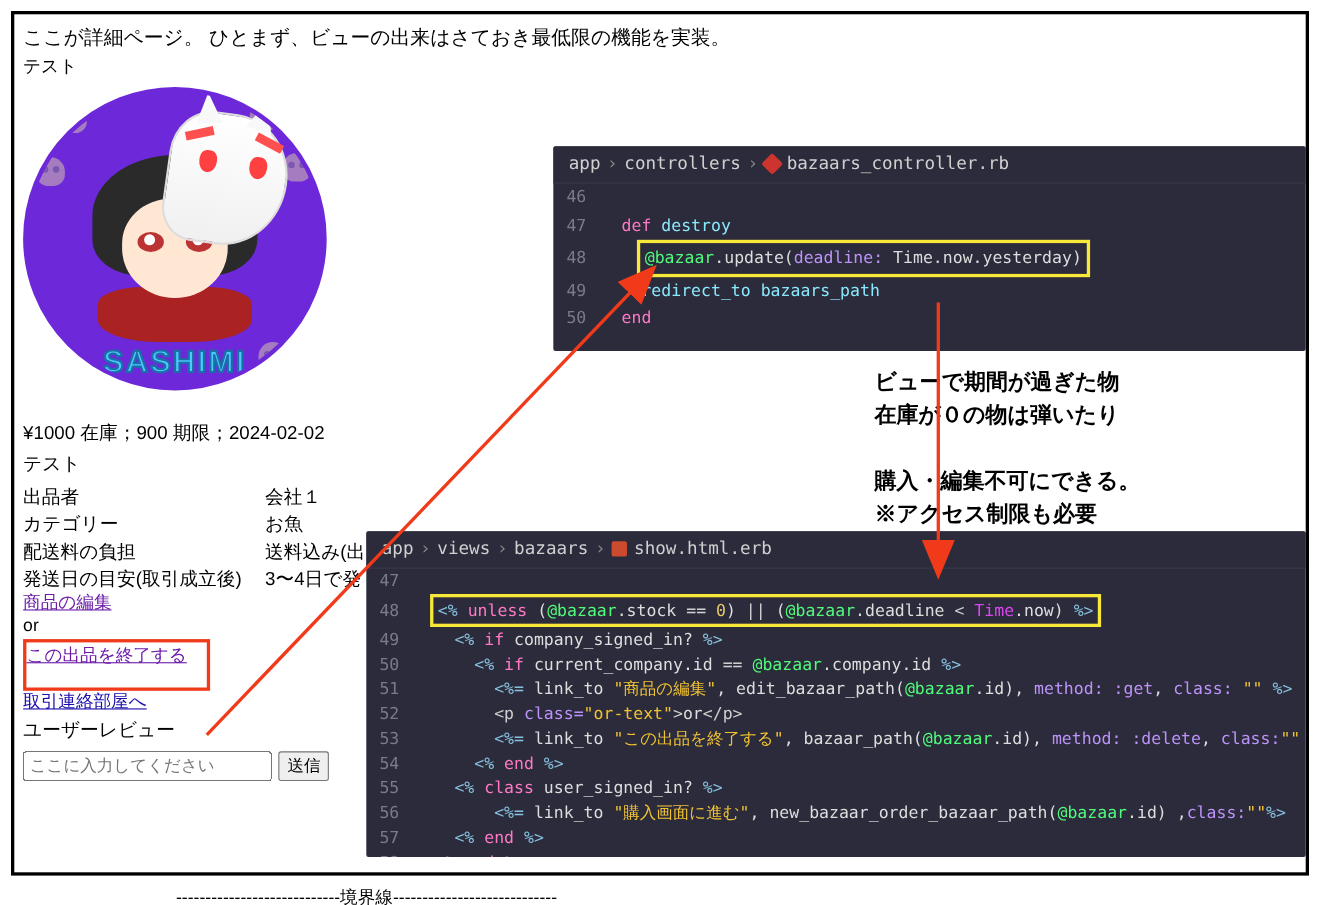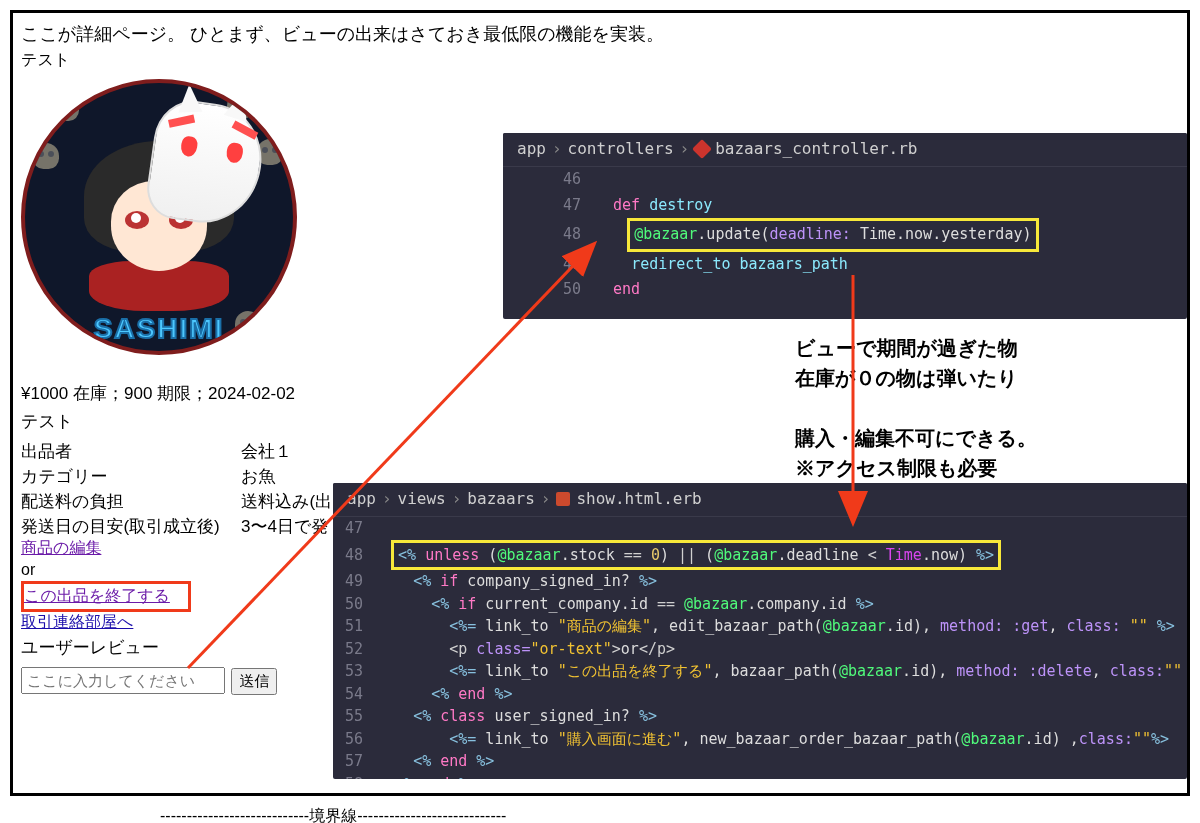--- a/index.html
+++ b/index.html
@@ -2,21 +2,21 @@
 <html><head>
 <meta charset="utf-8">
 <style>
   * { box-sizing: border-box; margin: 0; padding: 0; }
   body { font-family: "Hiragino Sans", "Yu Gothic", sans-serif; font-size: 16px; color: #000; background: #fff; }
   .frame { border: 3px solid #000; margin: 10px; padding: 8px 8px 12px 8px; position: relative; width: 1180px; height: 786px; }
   .top-text { font-size: 18px; line-height: 1.5; }
   .test-small { font-size: 16px; margin-top: 2px; }
   .avatar-wrap { margin-top: 8px; }
   .avatar { width: 280px; height: 300px; position: relative; }
-  .avatar-circle { width: 276px; height: 276px; border-radius: 50%; border: 4px solid #7f1d1d; background: #0f172a; position: relative; overflow: hidden; }
+  .avatar-circle { width: 276px; height: 276px; border-radius: 50%; border: 4px solid #6d28d9; background: #6d28d9; position: relative; overflow: hidden; }
   .skull { position: absolute; width: 26px; height: 26px; background: #ddd0a8; border-radius: 50% 50% 40% 40%; opacity: 0.5; }
   .skull::before { content: ""; position: absolute; width: 6px; height: 6px; background: #888; border-radius: 50%; top: 8px; left: 5px; }
   .skull::after { content: ""; position: absolute; width: 6px; height: 6px; background: #888; border-radius: 50%; top: 8px; right: 5px; }
   .skull.s1 { top: 12px; left: 28px; } .skull.s2 { top: 10px; right: 40px; }
   .skull.s3 { top: 60px; left: 8px; } .skull.s4 { top: 56px; right: 10px; }
   .skull.s5 { bottom: 20px; left: 10px; } .skull.s6 { bottom: 14px; right: 32px; }
   .mask { position: absolute; top: 20px; right: 32px; width: 110px; height: 120px; background: linear-gradient(#fff,#f0f0f0); border-radius: 40% 55% 60% 30%; transform: rotate(8deg); border: 2px solid #ddd; }
   .mask::before { content:""; position:absolute; top:-18px; left:16px; width:0;height:0; border-left:12px solid transparent; border-right:12px solid transparent; border-bottom:28px solid #f8f8f8; transform: rotate(-10deg);}
   .mask::after { content:""; position:absolute; top:-18px; right:16px; width:0;height:0; border-left:12px solid transparent; border-right:12px solid transparent; border-bottom:28px solid #f8f8f8; transform: rotate(10deg);}
   .mask-eye { position:absolute; width:16px; height:20px; background:#ff4040; border-radius: 40% 40% 50% 50%; top:34px; }
@@ -29,42 +29,42 @@
   .eye { position:absolute; width:24px; height:18px; background:#b33; border-radius:50%; top:30px; }
   .eye.l{ left:14px; } .eye.r{ right:14px; }
   .eye::after{ content:""; position:absolute; width:10px; height:10px; background:#fff; border-radius:50%; top:2px; left:6px; }
   .scarf { position:absolute; bottom:40px; left:50%; transform:translateX(-50%); width:140px; height:50px; background:#aa2222; border-radius: 30% 30% 40% 40%; }
   .sashimi-label { position:absolute; bottom:6px; left:50%; transform:translateX(-50%); font-weight:900; font-size:28px; letter-spacing:2px; color:#4dc8ff; -webkit-text-stroke:2px #1a6fa8; font-family: Arial Black, sans-serif; }
   .info { font-size: 17px; line-height: 1.55; margin-top: 2px; }
   .tbl { display: grid; grid-template-columns: 220px auto; row-gap: 2px; font-size: 17px; margin-top: 4px; }
   .link { color: #1a0dab; text-decoration: underline; cursor: pointer; }
   .link.visited { color: #6b1ba8; text-decoration: underline; }
   .or { margin: 2px 0; }
-  .end-btn-box { border: 3px solid #f03a1a; display: inline-block; padding: 2px 18px 2px 0; }
+  .end-btn-box { border: 3px solid #f03a1a; display: inline-block; padding: 2px 18px 18px 0; }
   .review-input { margin-top: 6px; }
-  .review-input input { font-size: 15px; padding: 3px 4px; width: 204px; }
+  .review-input input { font-size: 15px; padding: 3px 4px; width: 226px; }
   .review-input button { font-size: 15px; padding: 2px 6px; margin-left: 2px; }
   .boundary { margin-left: 160px; font-size: 16px; letter-spacing: 0px; margin-top: 6px; }
 
   
   .anno { position: absolute; font-size: 20px; font-weight: 700; color: #000; line-height: 1.5; }
   .anno1 { top: 346px; left: 302px; }
   .anno2 { top: 320px; left: 782px; }
 
   
   .editor { position: absolute; background: #2b2b3b; font-family: "Menlo","Consolas",monospace; font-size: 15px; color: #ddd; border-radius: 2px; overflow: hidden; }
   .ed1 { top: 120px; left: 490px; width: 684px; height: 186px; }
   .ed2 { top: 470px; left: 320px; width: 854px; height: 296px; }
   .crumbs { display:flex; align-items:center; gap:6px; padding: 6px 10px 8px 14px; color: #d0d0d0; font-size: 16px; background:#2b2b3b; border-bottom:1px solid #3a3a4a;}
   .chev { color:#888; }
   .ruby-ico { width:14px; height:14px; background:#cc342d; display:inline-block; transform: rotate(45deg); border-radius:2px; }
   .erb-ico { width:14px; height:14px; background:#cc4a2d; display:inline-block; border-radius:2px; }
   .gutter { display:inline-block; width:36px; text-align:right; color:#7a7a8a; padding-right: 14px; user-select:none;}
   .codeline { white-space: pre; padding: 0 10px 0 8px; line-height: 1.5; }
-  .ed1 .codeline { line-height: 1.7; margin-left: 48px; }
+  .ed1 .codeline { line-height: 1.7; }
   .kw { color:#ff79c6; } 
   .fn { color:#8be9fd; }
   .str { color:#f1c232; }
   .sym { color:#bd93f9; }
   .var { color:#50fa7b; }
   .erb { color:#87c0de; }
   .op { color:#d0d0d0; }
   .gold { color:#e6c96b; }
   .time { color: #d946ef; }
   .hl-box { border: 3px solid #f7e83a; display:inline-block; padding: 1px 4px; margin-left:-4px;}

